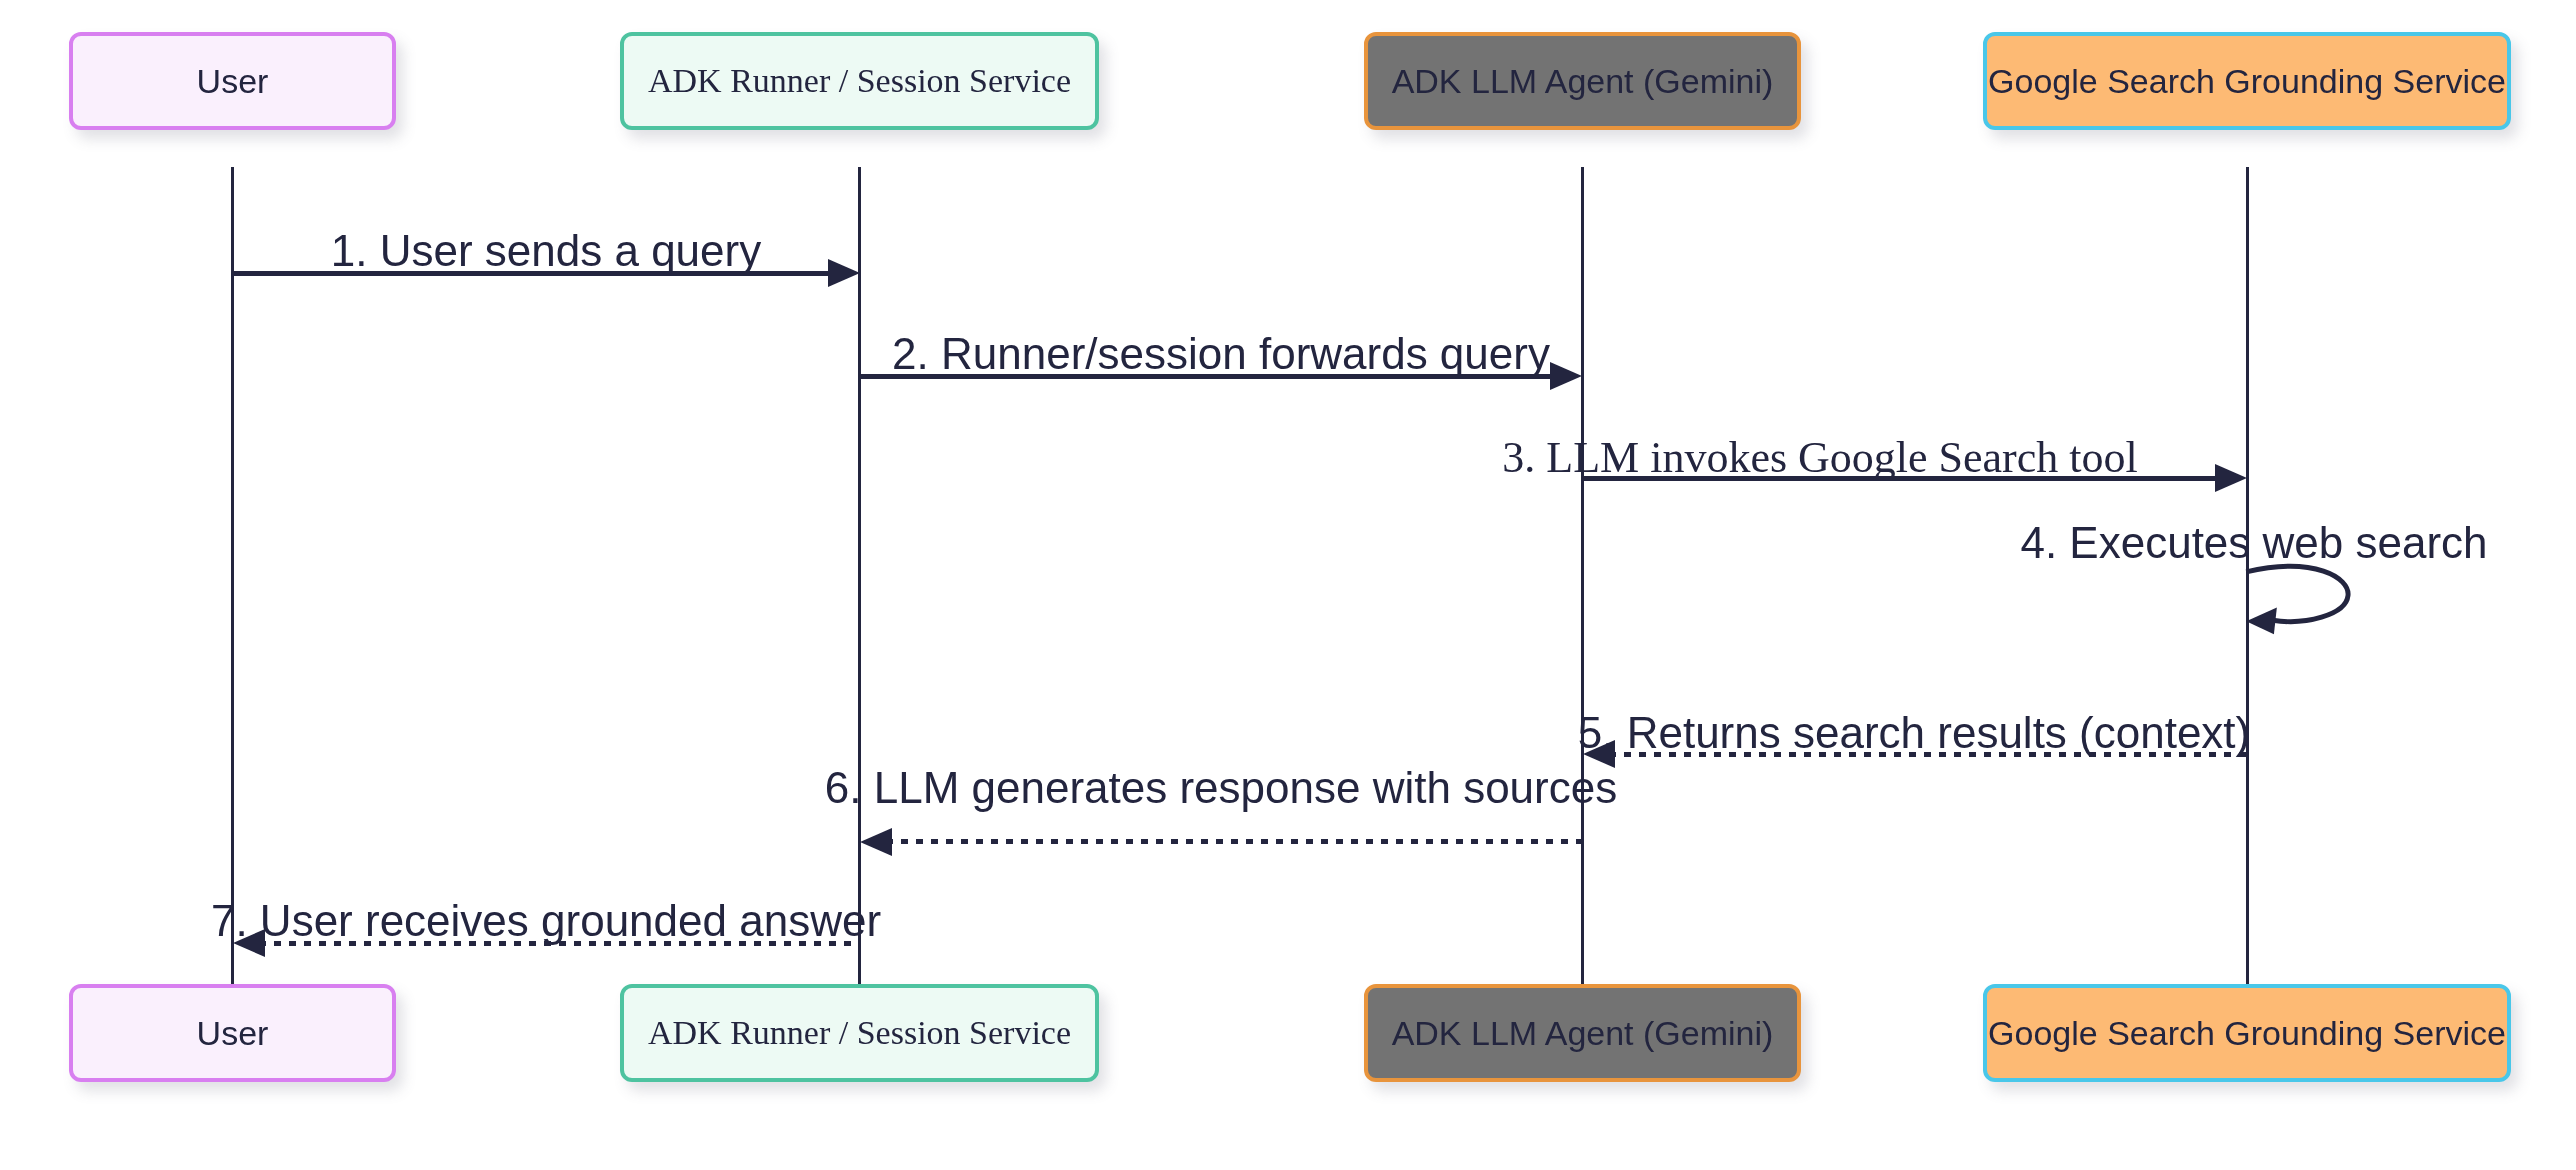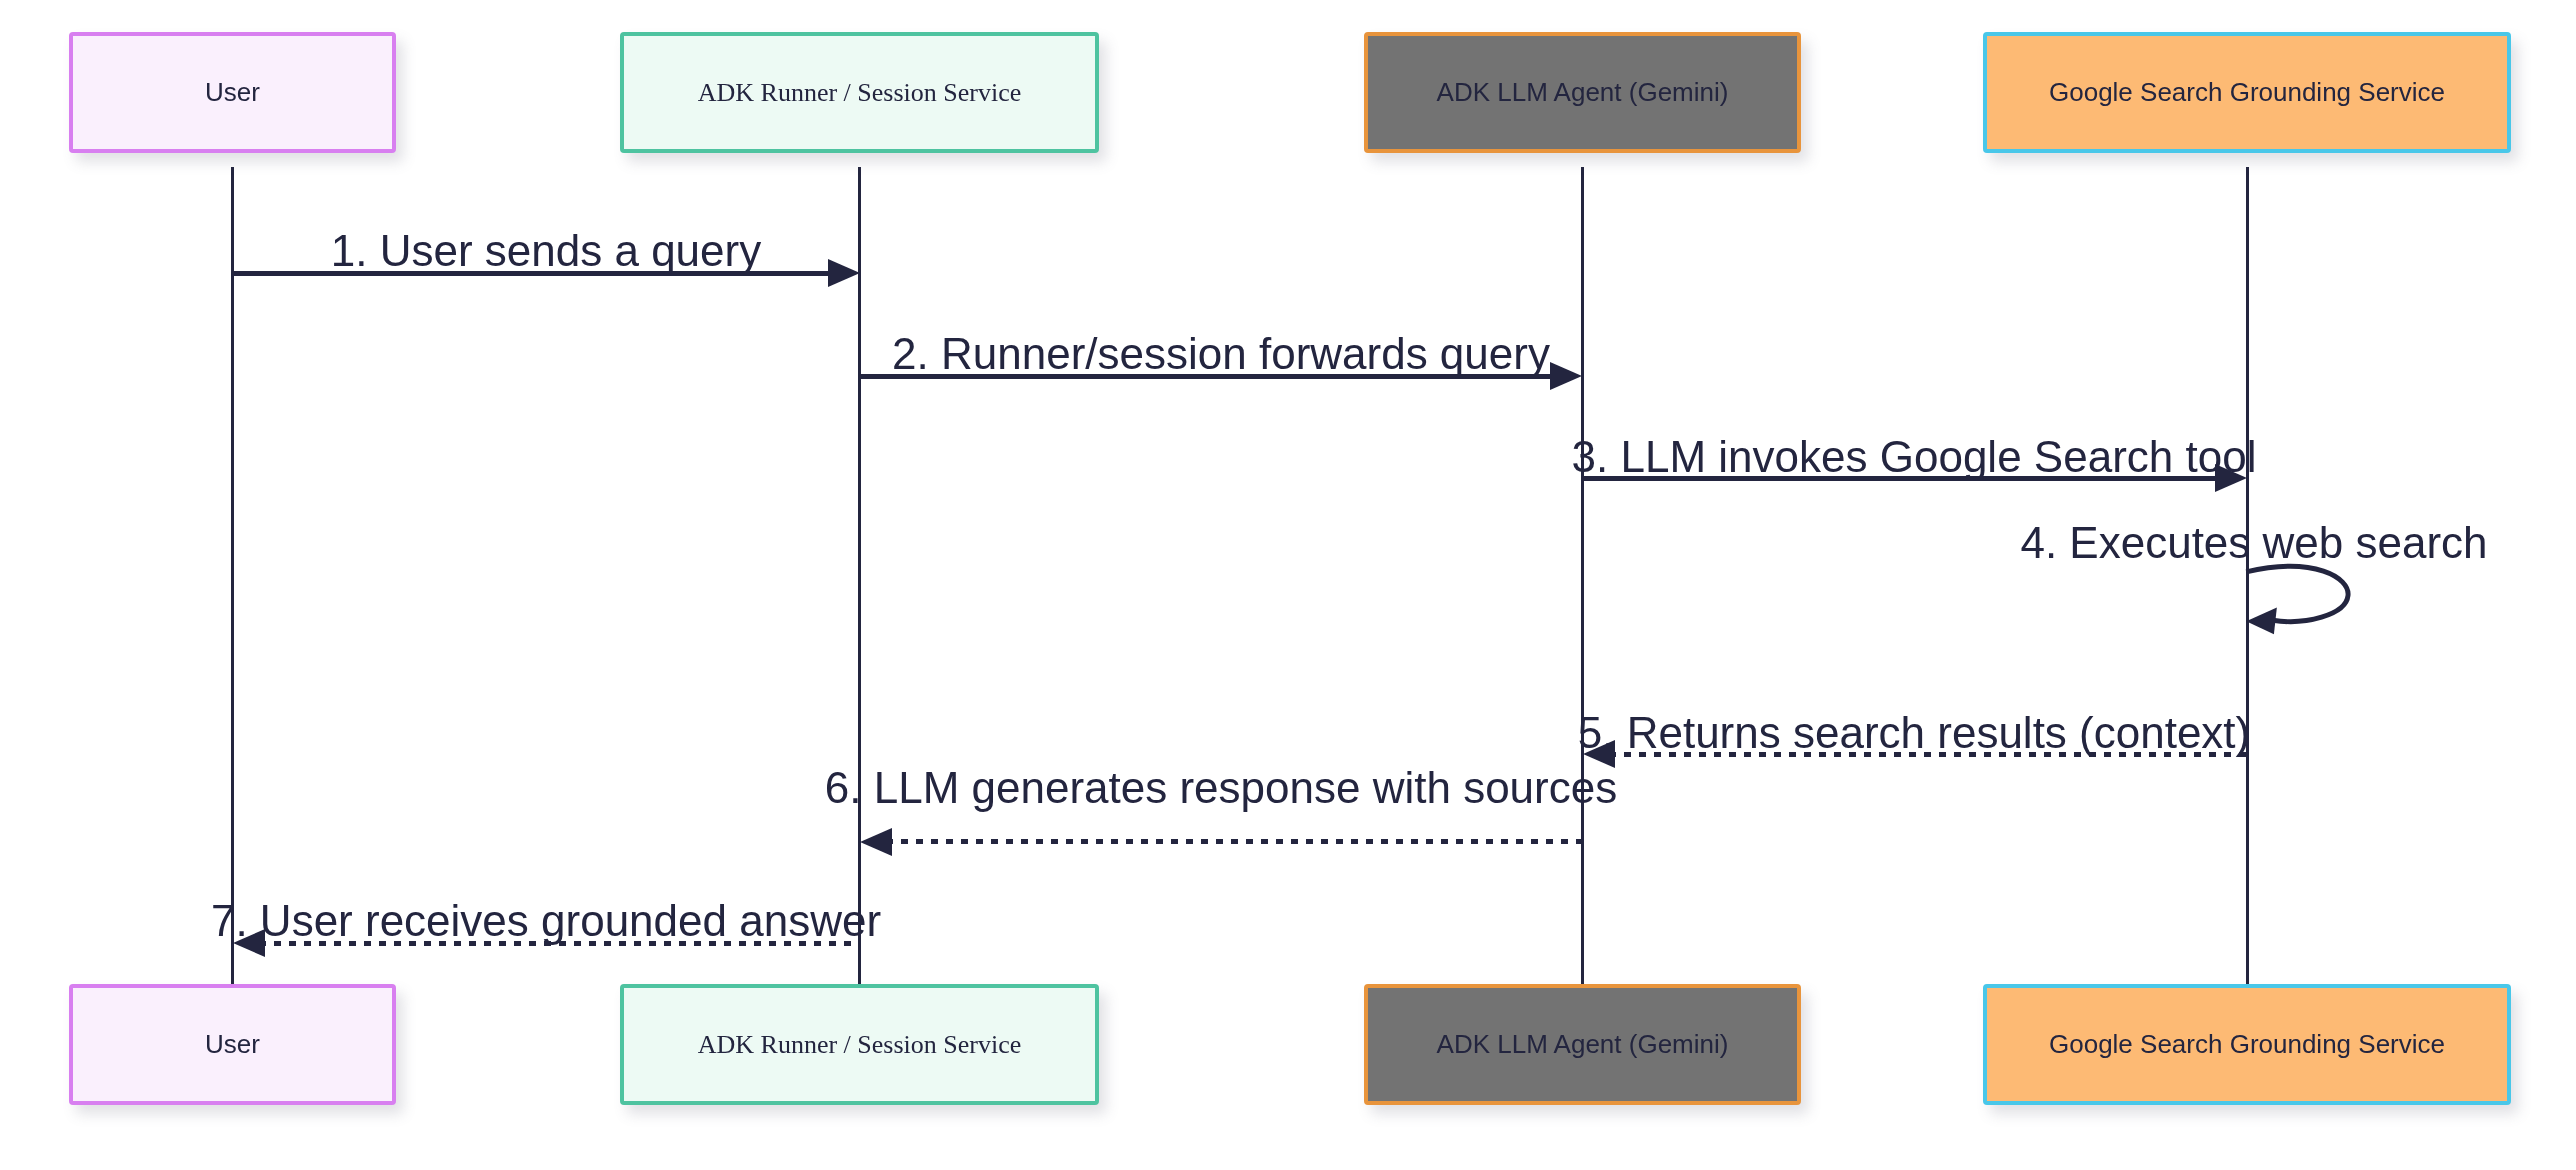--- a/index.html
+++ b/index.html
@@ -12,27 +12,27 @@
     width: 2576px;
     height: 1171px;
     background: #ffffff;
     font-family: "Liberation Sans", "DejaVu Sans", sans-serif;
     overflow: hidden;
   }
 
   
   .actor {
     position: absolute;
-    height: 121px;
+    height: 98px;
     border: 4px solid #999;
-    border-radius: 4px;
+    border-radius: 12px;
     display: flex;
     align-items: center;
     justify-content: center;
-    font-size: 26px;
+    font-size: 34px;
     color: #23253f;
     box-shadow: 7px 9px 14px rgba(90, 90, 110, 0.18);
     box-sizing: border-box;
     text-align: center;
     white-space: nowrap;
   }
   .actor.top    { top: 32px; }
   .actor.bottom { top: 984px; }
 
   .actor.user   { left: 69px;   width: 327px; border-color: #d87ff0; background: #faf0fd; }
@@ -111,21 +111,21 @@
     </div>
 
   <div class="msg-label" style="left:546px; top:226px;">1. User sends a query</div>
   <div class="msg-line-solid" style="left:233px; top:271px; width:599px;"></div>
   <div class="arrowhead-right" style="left:828px; top:259px;"></div>
 
   <div class="msg-label" style="left:1221px; top:329px;">2. Runner/session forwards query</div>
   <div class="msg-line-solid" style="left:860px; top:374px; width:695px;"></div>
   <div class="arrowhead-right" style="left:1550px; top:362px;"></div>
 
-  <div class="msg-label" style="left:1914px; top:432px;">3. LLM invokes Google Search tool</div>
+  <div class="msg-label" style="left:1820px; top:432px;font-family:Liberation Serif, serif;">3. LLM invokes Google Search tool</div>
   <div class="msg-line-solid" style="left:1583px; top:476px; width:637px;"></div>
   <div class="arrowhead-right" style="left:2215px; top:464px;"></div>
 
   <div class="msg-label" style="left:2254px; top:518px;">4. Executes web search</div>
   <svg class="selfloop-svg" width="129" height="83" viewBox="0 0 130 84">
     <path d="M 3 10 C 72 -6, 108 16, 106 34 C 104 54, 62 64, 30 59" fill="none" stroke="#23253f" stroke-width="5"></path>
     <polygon points="3,60 34,46 31,73" fill="#23253f"></polygon>
   </svg>
 
   <div class="msg-label" style="left:1914px; top:708px;">5. Returns search results (context)</div>

